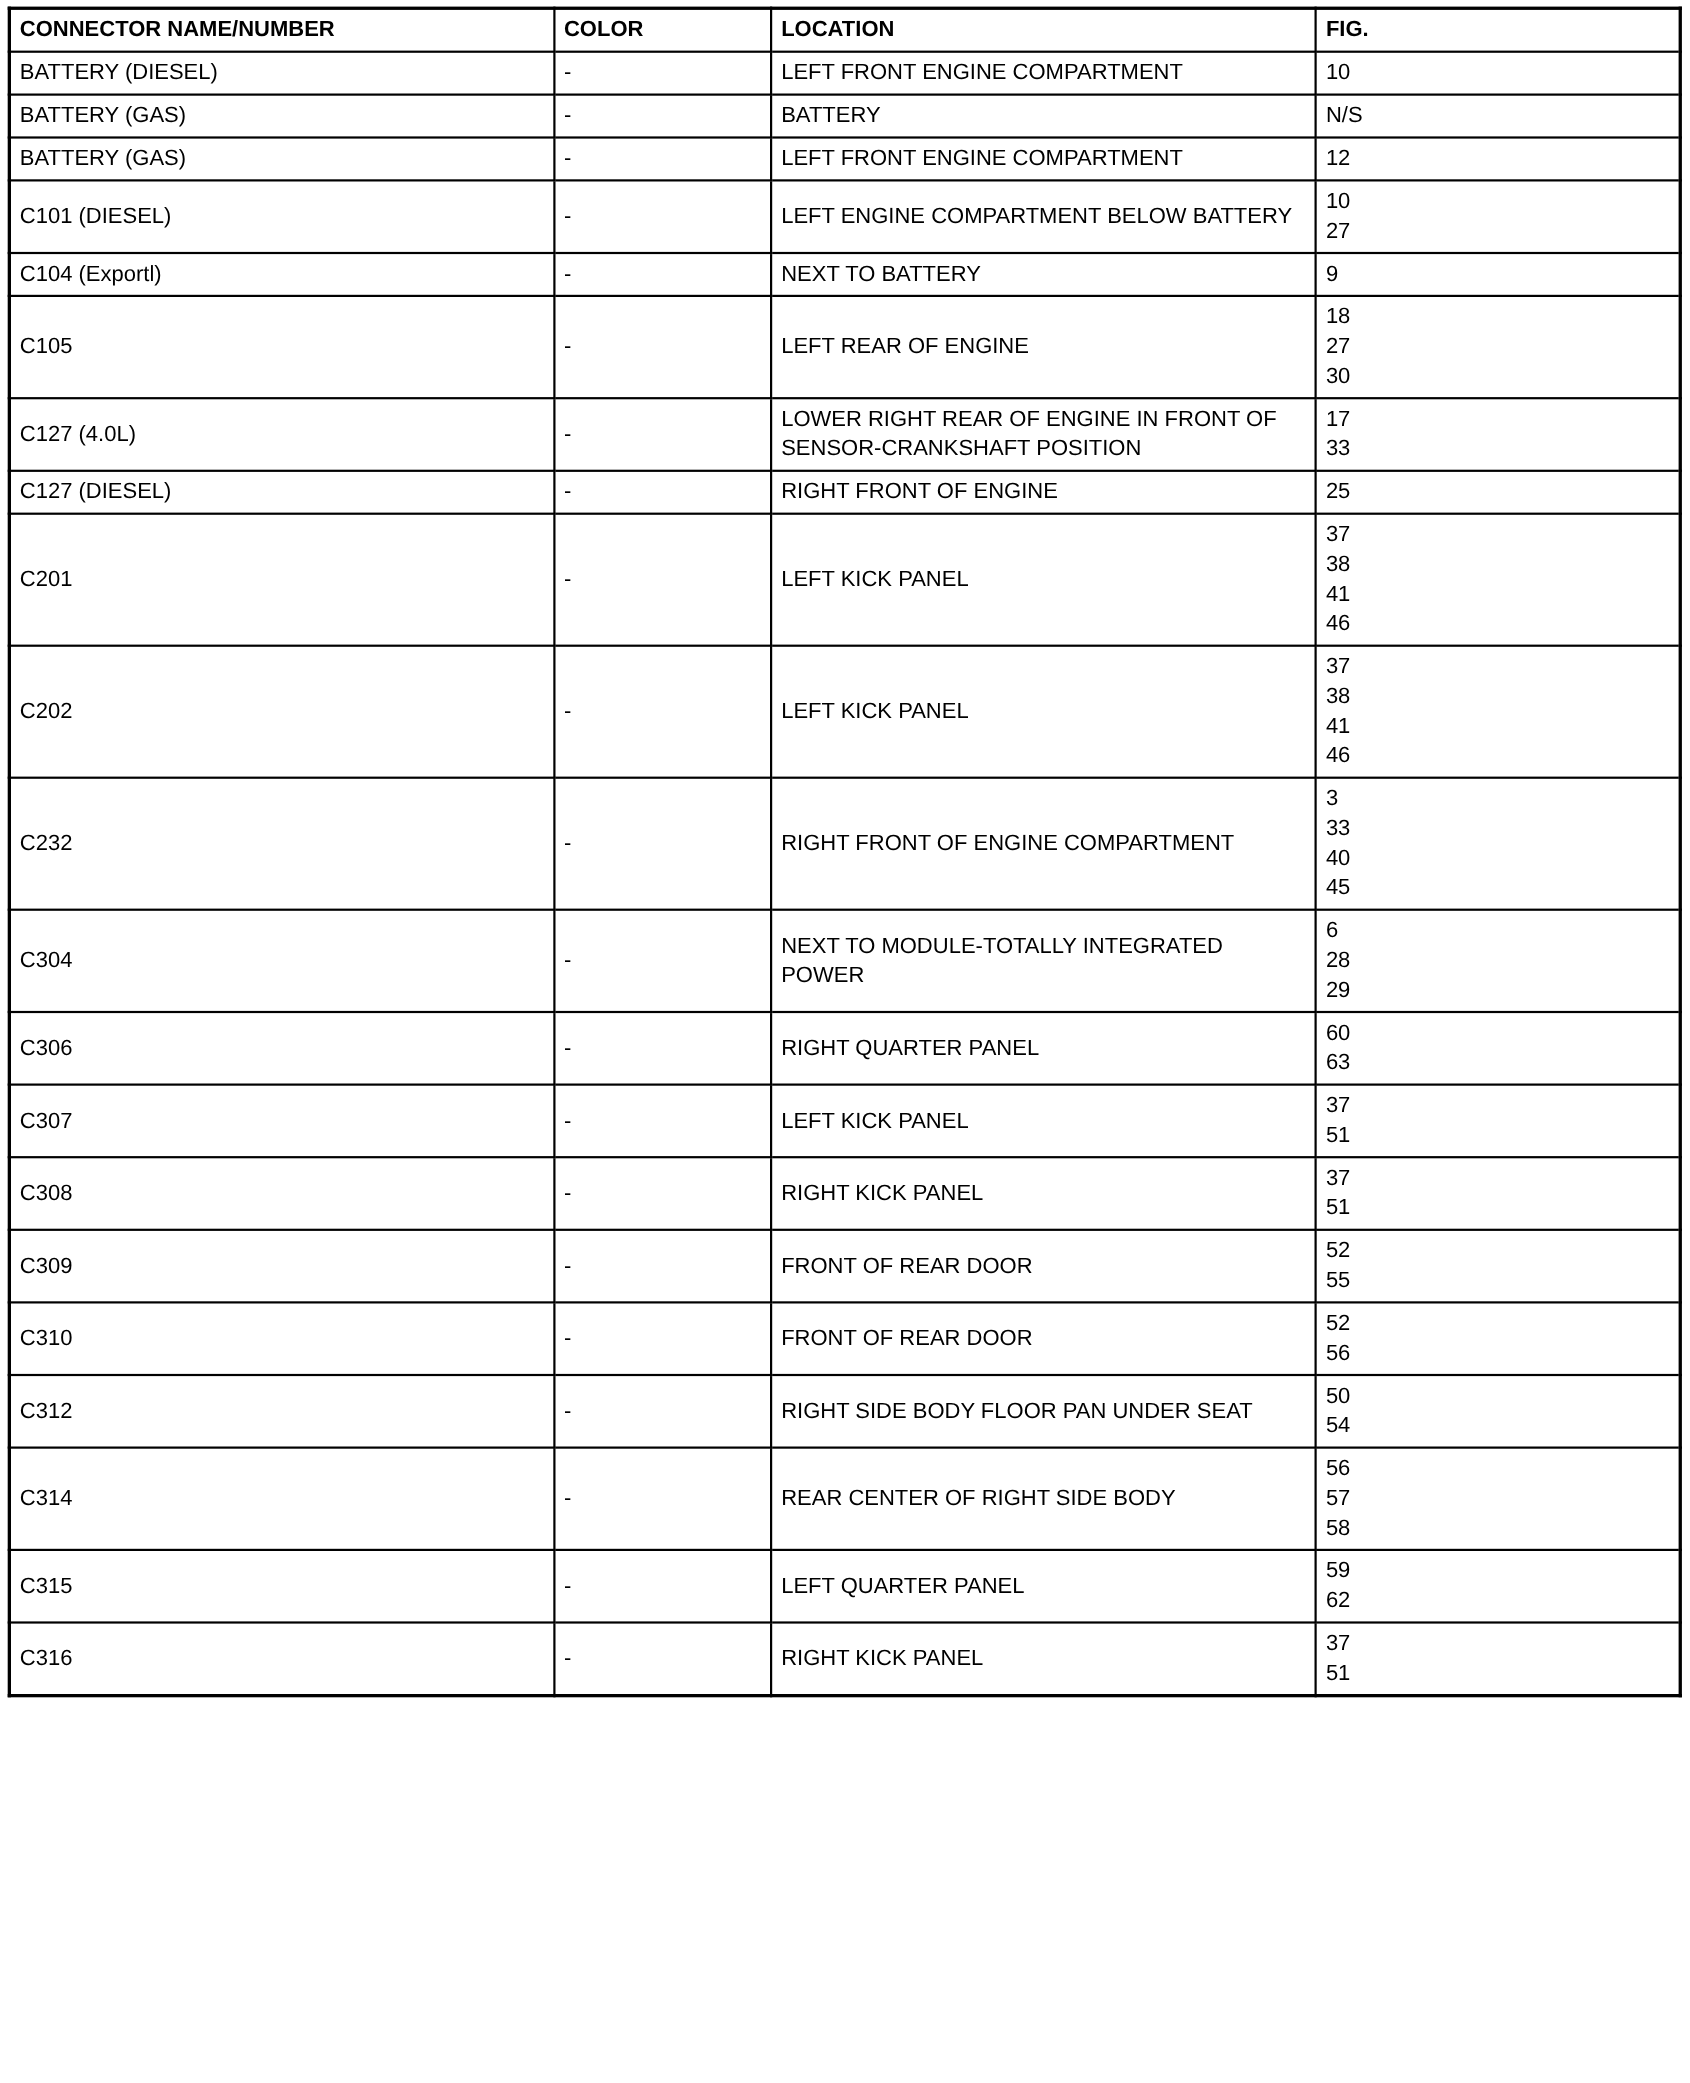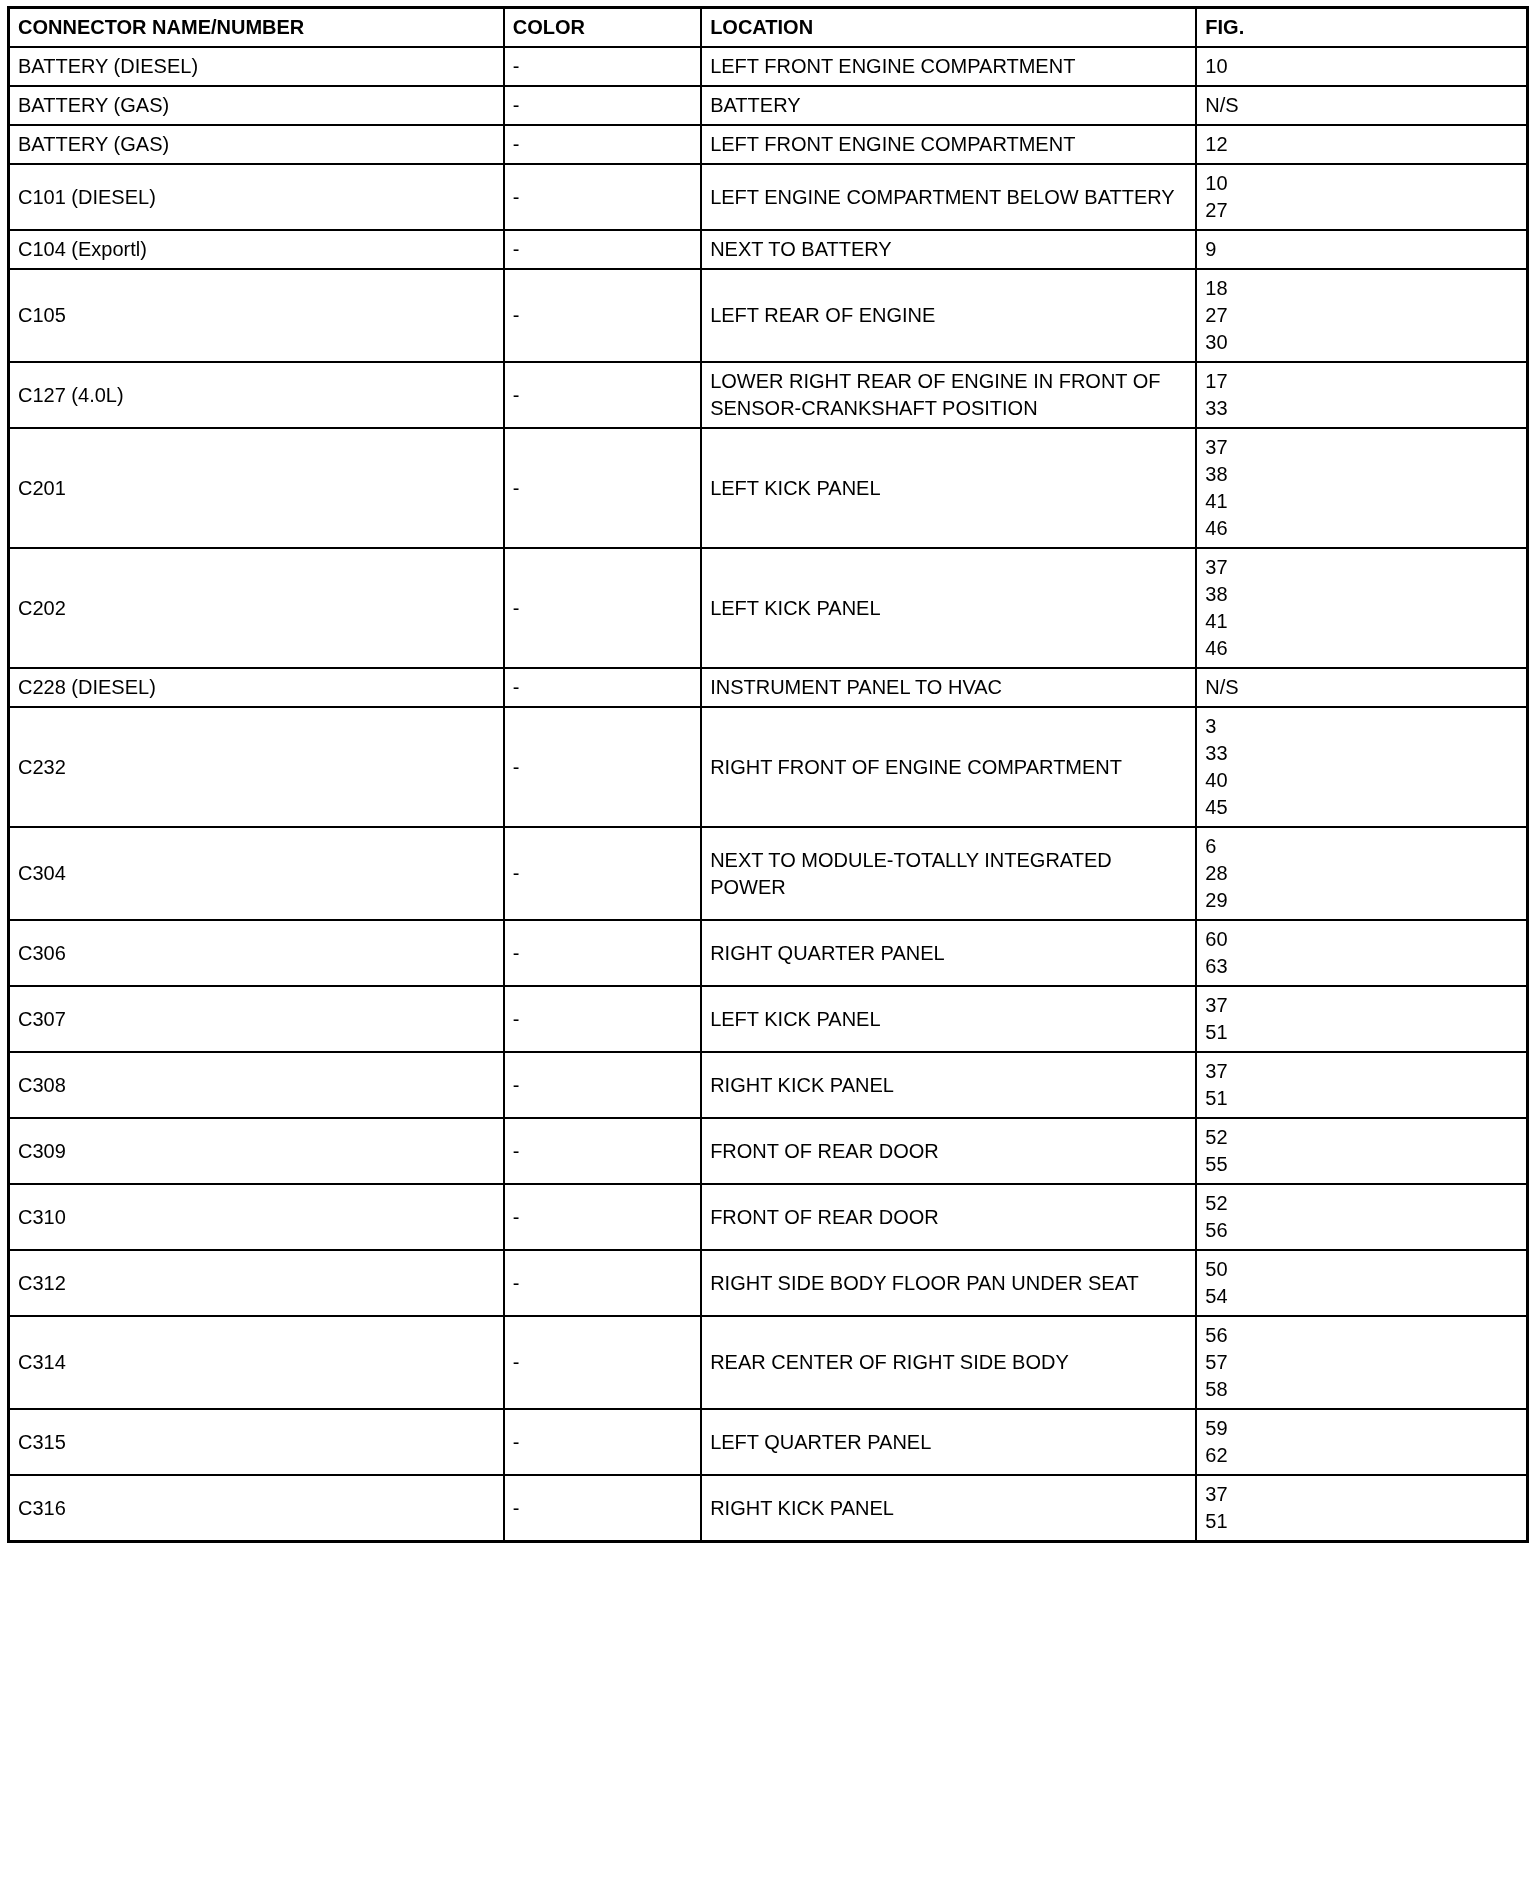--- a/index.html
+++ b/index.html
@@ -106,42 +106,42 @@
 30</td>
         </tr>
         <tr>
           <td>C127 (4.0L)</td>
           <td>-</td>
           <td>LOWER RIGHT REAR OF ENGINE IN FRONT OF SENSOR-CRANKSHAFT POSITION</td>
           <td>17
 33</td>
         </tr>
         <tr>
+          <td>C127 (DIESEL)</td>
+          <td>-</td>
+          <td>RIGHT FRONT OF ENGINE</td>
+          <td>25</td>
+        </tr>
+        <tr>
           <td>C201</td>
           <td>-</td>
           <td>LEFT KICK PANEL</td>
           <td>37
 38
 41
 46</td>
         </tr>
         <tr>
           <td>C202</td>
           <td>-</td>
           <td>LEFT KICK PANEL</td>
           <td>37
 38
 41
 46</td>
-        </tr>
-        <tr>
-          <td>C228 (DIESEL)</td>
-          <td>-</td>
-          <td>INSTRUMENT PANEL TO HVAC</td>
-          <td>N/S</td>
         </tr>
         <tr>
           <td>C232</td>
           <td>-</td>
           <td>RIGHT FRONT OF ENGINE COMPARTMENT</td>
           <td>3
 33
 40
 45</td>
         </tr>

